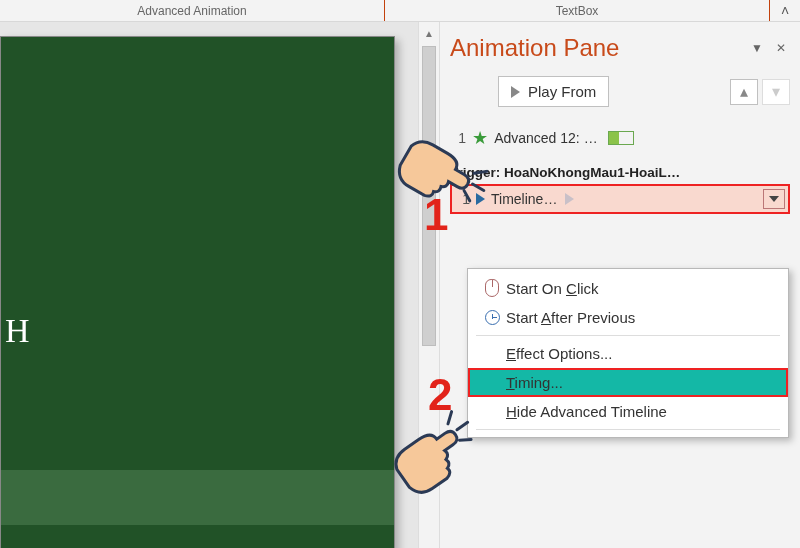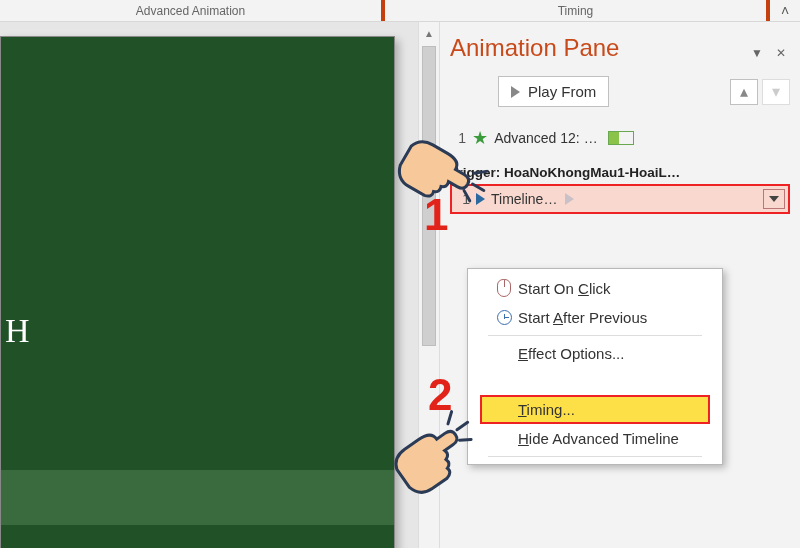--- a/index.html
+++ b/index.html
@@ -1,34 +1,34 @@
 <!DOCTYPE html>
 <html><head>
 <meta charset="utf-8">
 <style>
   * { box-sizing: border-box; margin: 0; padding: 0; font-family: "Segoe UI", Arial, sans-serif; }
   body { width: 800px; height: 548px; overflow: hidden; background: #f0f0f0; position: relative; }
 
   .ribbon-groups { display: flex; height: 22px; background: #f3f3f3; border-bottom: 1px solid #d8d8d8; }
-  .ribbon-group { flex: 1; text-align: center; font-size: 12px; color: #666; line-height: 22px; border-right: 4px solid #c2410c; }
+  .ribbon-group { flex: 1; text-align: center; font-size: 12px; color: #666; line-height: 22px; border-right: 1px solid #c2410c; }
   .ribbon-collapse { width: 30px; text-align: center; font-size: 14px; color: #555; line-height: 22px; cursor: pointer; }
 
   .workspace { position: absolute; top: 22px; left: 0; right: 0; bottom: 0; display: flex; }
 
   .slide-area { flex: 1; background: #e6e6e6; position: relative; }
   .slide { position: absolute; top: 14px; left: 0; width: 395px; height: 520px; background: #215227; border: 1px solid #888; box-shadow: 4px 4px 8px rgba(0,0,0,0.25); }
   .slide-inner-strip { position: absolute; bottom: 30px; left: 0; right: 0; height: 55px; background: #3a6b3f; }
   .slide-text { position: absolute; left: 4px; top: 275px; color: #fff; font-family: Georgia, serif; font-size: 34px; letter-spacing: 2px; }
 
   .vscroll { width: 22px; background: #f3f3f3; display: flex; flex-direction: column; align-items: center; border-left: 1px solid #ddd; border-right: 1px solid #ddd; }
   .vscroll .arrow { width: 100%; height: 22px; display: flex; align-items: center; justify-content: center; color: #777; font-size: 10px; }
   .vscroll .thumb { width: 14px; height: 300px; background: #cfcfcf; border: 1px solid #bdbdbd; margin-top: 2px; }
 
   .pane { width: 360px; background: #f3f3f3; padding: 12px 10px 0 10px; position: relative; }
-  .pane-header { display: flex; align-items: flex-end; justify-content: space-between; margin-bottom: 14px; }
+  .pane-header { display: flex; align-items: center; justify-content: space-between; margin-bottom: 14px; }
   .pane-title { color: #c84a1a; font-size: 24px; font-weight: 400; }
   .pane-controls { display: flex; gap: 6px; align-items: center; }
   .pane-ctrl { width: 18px; height: 18px; display: flex; align-items: center; justify-content: center; color: #666; cursor: pointer; font-size: 12px; }
 
   .playrow { display: flex; align-items: center; gap: 10px; margin-bottom: 16px; padding-left: 48px; }
   .play-btn { border: 1px solid #c0c0c0; background: #fff; padding: 6px 12px; display: flex; align-items: center; gap: 8px; font-size: 15px; color: #333; cursor: pointer; }
   .tri-right { width: 0; height: 0; border-top: 6px solid transparent; border-bottom: 6px solid transparent; border-left: 9px solid #888; }
   .reorder { margin-left: auto; display: flex; gap: 4px; }
   .reorder-btn { width: 28px; height: 26px; border: 1px solid #c0c0c0; background: #fff; display: flex; align-items: center; justify-content: center; color: #888; cursor: pointer; }
   .reorder-btn.disabled { color: #ccc; border-color: #ddd; cursor: default; }
@@ -41,23 +41,23 @@
   .timebar::before { content: ''; position: absolute; left: 0; top: 0; bottom: 0; width: 45%; background: #8bc34a; }
 
   .trigger { margin-top: 12px; font-weight: 700; font-size: 13.5px; color: #222; }
 
   .anim-row2 { display: flex; align-items: center; gap: 6px; padding: 5px 4px; background: #f9d9cf; border: 2px solid #e22; margin-top: 4px; position: relative; }
   .play-tri-blue { width: 0; height: 0; border-top: 6px solid transparent; border-bottom: 6px solid transparent; border-left: 9px solid #2a6aa0; }
   .mini-tri { width: 0; height: 0; border-top: 6px solid transparent; border-bottom: 6px solid transparent; border-left: 9px solid #c9c0c8; margin-left: 2px; }
   .dd-arrow { position: absolute; right: 3px; top: 3px; bottom: 3px; width: 22px; border: 1px solid #b77; background: #f9d9cf; display: flex; align-items: center; justify-content: center; cursor: pointer; }
   .dd-arrow::after { content: ''; width: 0; height: 0; border-left: 5px solid transparent; border-right: 5px solid transparent; border-top: 6px solid #444; }
 
-  .context-menu { position: absolute; left: 467px; top: 268px; width: 256px; background: #fff; border: 1px solid #b8b8b8; box-shadow: 3px 3px 7px rgba(0,0,0,0.25); padding: 4px 12px; font-size: 15px; }
+  .context-menu { position: absolute; left: 467px; top: 268px; width: 322px; background: #fff; border: 1px solid #b8b8b8; box-shadow: 3px 3px 7px rgba(0,0,0,0.25); padding: 4px 0; font-size: 15px; }
   .menu-item { display: flex; align-items: center; padding: 6px 14px 6px 10px; color: #333; cursor: pointer; position: relative; }
-  .menu-item.highlight { background: #fde047; outline: 2px solid #e22; outline-offset: -2px; margin-top: 27px; }
+  .menu-item.highlight { background: #14b8a6; outline: 2px solid #e22; outline-offset: -2px; }
   .menu-sep { height: 1px; background: #ddd; margin: 3px 8px; }
   .menu-icon { width: 28px; display: flex; justify-content: center; color: #777; }
   .menu-label u { text-decoration: underline; }
 
   .mouse-icon { width: 14px; height: 18px; border: 1.5px solid #a66; border-radius: 7px 7px 8px 8px; position: relative; }
   .mouse-icon::before { content:''; position:absolute; left:50%; top:0; width:1px; height:7px; background:#a66; }
   .clock-icon { width: 15px; height: 15px; border: 1.5px solid #3a6fb0; border-radius: 50%; position: relative; }
   .clock-icon::before { content:''; position:absolute; left:50%; top:20%; width:1px; height:5px; background:#3a6fb0; }
   .clock-icon::after { content:''; position:absolute; left:50%; top:48%; width:5px; height:1px; background:#3a6fb0; }
 
@@ -67,21 +67,21 @@
   .n1 { left: 424px; top: 190px; }
   .n2 { left: 428px; top: 370px; }
   .hand { position: absolute; }
   .hand svg { display: block; }
 </style>
 </head>
 <body>
 
 <div class="ribbon-groups">
   <div class="ribbon-group">Advanced Animation</div>
-  <div class="ribbon-group">Timing</div>
+  <div class="ribbon-group">TextBox</div>
   <div class="ribbon-collapse">
     <span>˄</span>
   </div>
 </div>
 
 <div class="workspace">
 
   <div class="slide-area">
     <div class="slide">
       <div class="slide-text">H</div>

